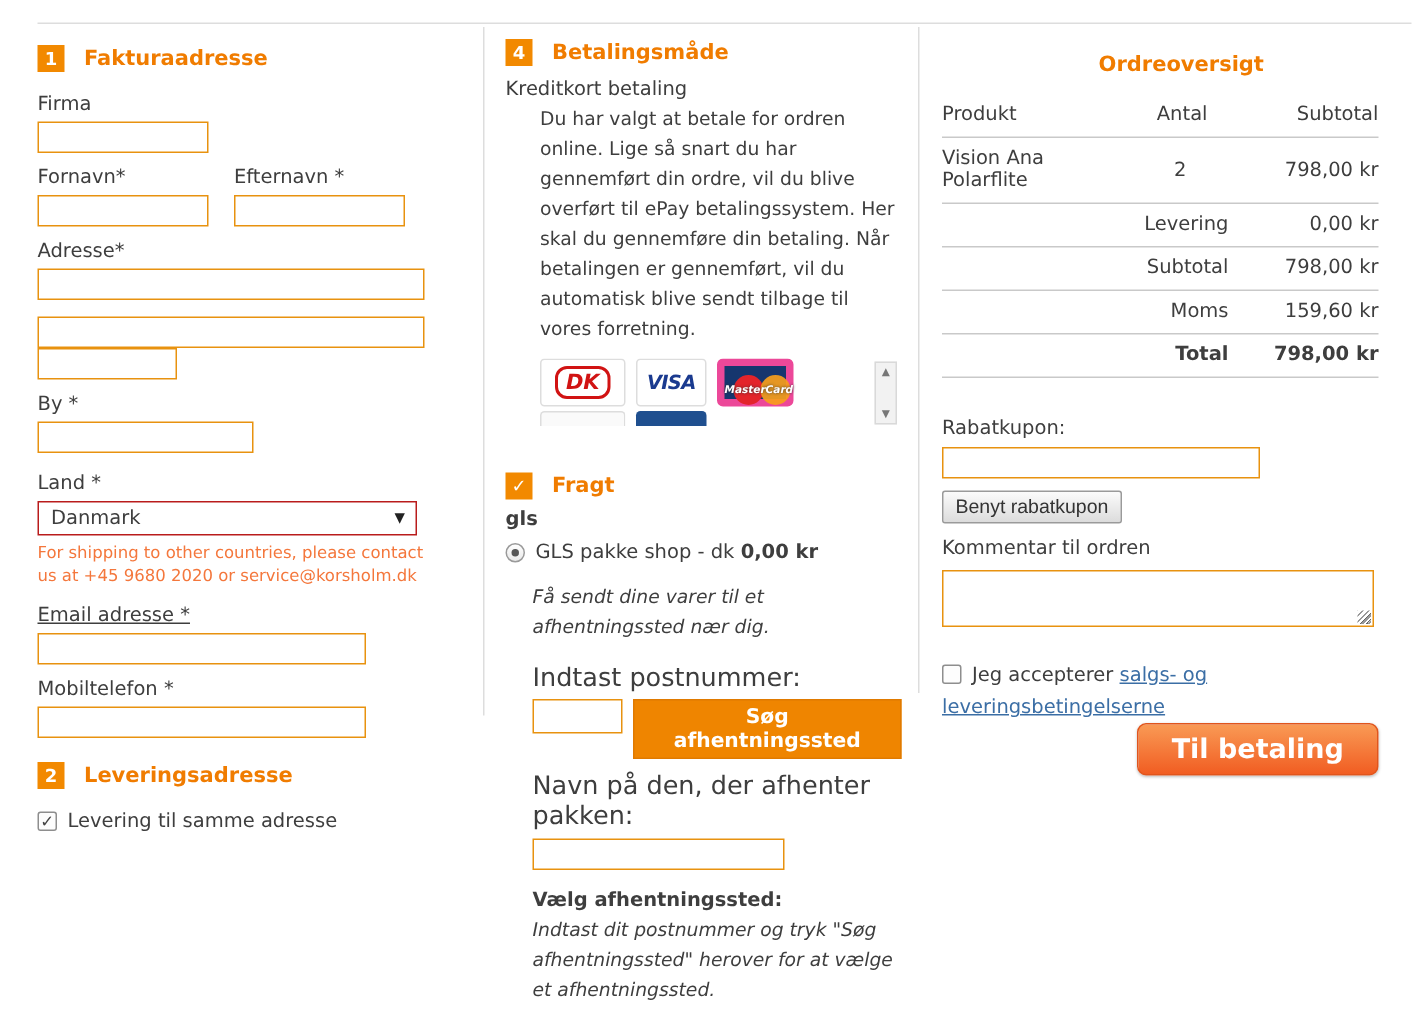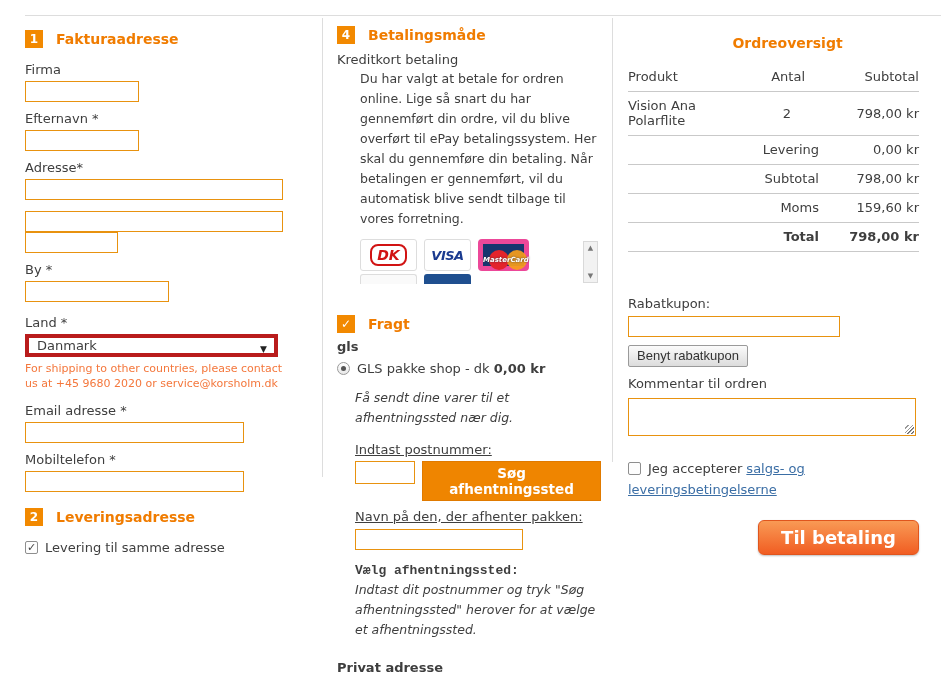--- a/index.html
+++ b/index.html
@@ -22,21 +22,21 @@
   .section-title { color:#f07c00; font-weight:bold; font-size:14px; margin-left:13px; }
 
   label.fld { display:block; font-size:13px; margin:9px 0 4px; }
   .inp { border:1px solid #e8920f; background:#fff; height:21px; font-family:inherit; font-size:13px; padding:0 4px; display:block; }
   .w114 { width:114px; } .w258 { width:258px; } .w93 { width:93px; } .w144 { width:144px; } .w219 { width:219px; }
 
   .name-row { display:flex; }
   .name-row .fg { width:145px; }
   .adr2 { margin-top:11px; }
 
-  .select-box { width:253px; height:23px; border:4px solid #b91c1c; background:#fff; display:flex; align-items:center; padding:2px 8px; position:relative; cursor:default; }
+  .select-box { width:253px; height:23px; border:1px solid #b91c1c; background:#fff; display:flex; align-items:center; padding:2px 8px; position:relative; cursor:default; }
   .select-box .sel-arrow { position:absolute; right:7px; top:6px; font-size:9px; color:#222; }
 
   .note { color:#f4773c; font-size:11px; line-height:15px; margin-top:4px; }
 
   .cb-row { display:flex; align-items:center; margin-top:14px; }
   .cb { width:13px; height:13px; border:1px solid #8e8e8e; border-radius:2px; background:#fdfdfd; display:inline-flex; align-items:center; justify-content:center; font-size:11px; color:#444; line-height:1; margin-right:7px; flex:0 0 auto; }
   .cb.checked::after { content:"✓"; font-weight:bold; margin-top:-1px; }
 
   .sec2 { margin-top:16px; }
 
@@ -62,72 +62,76 @@
   .mini-scroll .up { top:2px; } .mini-scroll .dn { bottom:2px; }
 
   .frag-head { margin-top:30px; margin-bottom:6px; }
   .check-box-head { display:inline-flex; align-items:center; justify-content:center; width:18px; height:18px; background:#f28900; color:#fff; font-weight:bold; font-size:12px; }
   .carrier { font-weight:bold; margin-top:6px; }
   .radio-row { display:flex; align-items:center; margin-top:7px; }
   .radio { width:13px; height:13px; border-radius:50%; border:1px solid #9a9a9a; background:linear-gradient(#fff,#e8e8e8); margin-right:7px; position:relative; flex:0 0 auto; }
   .radio.selected::after { content:""; position:absolute; left:3px; top:3px; width:5px; height:5px; border-radius:50%; background:#555; }
   .bold { font-weight:bold; }
   .italic-desc { font-style:italic; font-size:12.5px; line-height:20px; margin-left:18px; margin-top:12px; width:250px; }
-  .sub-label { margin-left:18px; margin-top:14px; font-size:13px;text-decoration:underline; }
+  .sub-label { margin-left:18px; margin-top:14px; font-size:17px; }
   .pn-row { display:flex; margin-left:18px; margin-top:4px; }
   .pn-inp { width:60px; height:23px; border:1px solid #e8920f; font-family:inherit; font-size:13px; padding:0 4px; }
   .btn-orange { background:#ef8500; border:1px solid #e07a00; color:#fff; font-weight:bold; font-size:13.5px; font-family:inherit; padding:3px 11px; margin-left:7px; cursor:pointer; }
   .name-inp { width:168px; margin-left:18px; margin-top:5px; }
-  .choose-title { font-weight:bold; margin-left:18px; margin-top:13px;font-family:Liberation Mono, monospace; }
+  .choose-title { font-weight:bold; margin-left:18px; margin-top:13px; }
   .choose-desc { margin-top:2px; }
   .opt-title { font-weight:bold; margin-top:20px; }
 
   
   .order-title { color:#f07c00; font-weight:bold; font-size:14px; margin:7px 0 12px 28px;text-align:center; }
   .otable { width:100%; }
   .orow { display:flex; align-items:center; border-bottom:1px solid #c9c9c9; padding:6px 0 7px; }
   .orow .c-name { flex:1; text-align:left; }
   .orow .c-mid { width:100px; text-align:right; }
   .orow .c-val { width:100px; text-align:right; }
   .orow .qty-center { padding-right:28px; }
   .orow.total { font-weight:bold; }
 
-  .coupon-label { margin-top:44px; }
+  .coupon-label { margin-top:26px; }
   .coupon-inp { width:212px; margin-top:5px; }
   .btn-gray { margin-top:8px; background:linear-gradient(#fbfbfb,#dcdcdc); border:1px solid #9a9a9a; border-radius:2px; font-family:Liberation Sans, sans-serif; font-size:13px; color:#333; padding:2px 8px 3px; cursor:pointer; }
   .comment-label { margin-top:9px; }
   .ta-wrap { position:relative; margin-top:7px; width:288px; }
   textarea.cmt { width:288px; height:38px; border:1px solid #e8920f; resize:both; font-family:inherit; font-size:13px; padding:2px 4px; display:block; }
   .ta-wrap::after { content:""; position:absolute; right:2px; bottom:2px; width:9px; height:9px; background:repeating-linear-gradient(135deg, transparent 0 2px, #999 2px 3px); pointer-events:none; }
 
   .terms { margin-top:22px; width:240px; line-height:21px; }
   .terms .cb { vertical-align:-2px; }
   .terms a { color:#3b6ea5; text-decoration:underline; }
 
-  .checkout-wrap { margin-top:20px; text-align:right; }
+  .checkout-wrap { margin-top:0; text-align:right; }
   .btn-checkout { display:inline-block; width:161px; height:35px; background:linear-gradient(#f99a55,#f1workspace5d22); background:linear-gradient(#f99a55,#f15d22); border:1px solid #e0551d; border-radius:6px; color:#fff; font-weight:bold; font-size:18px; font-family:inherit; cursor:pointer; box-shadow:0 1px 2px rgba(0,0,0,0.25); }
 </style>
 </head>
 <body>
 
 <div class="top-rule"></div>
 <div class="vsep vsep1"></div>
 <div class="vsep vsep2"></div>
 
 <div class="col col-left">
   <div class="section-head">
     <span class="num-box">1</span>
     <span class="section-title">Fakturaadresse</span>
   </div>
 
   <label class="fld">Firma</label>
   <input class="inp w114" type="text" style="">
 
   <div class="name-row">
     <div class="fg">
+      <label class="fld">Fornavn*</label>
+      <input class="inp w114" type="text" style="">
+    </div>
+    <div class="fg">
       <label class="fld">Efternavn *</label>
       <input class="inp w114" type="text" style="">
     </div>
   </div>
 
   <label class="fld">Adresse*</label>
   <input class="inp w258" type="text" style="">
   <input class="inp w258 adr2" type="text" style="">
 
   <input class="inp w93" type="text" style="">
@@ -135,21 +139,21 @@
   <label class="fld" style="">By *</label>
   <input class="inp w144" type="text" style="">
 
   <label class="fld" style="margin-top:13px;">Land *</label>
   <div class="select-box">
     <span>Danmark</span>
     <span class="sel-arrow">▼</span>
   </div>
   <div class="note">For shipping to other countries, please contact us at +45 9680 2020 or service@korsholm.dk</div>
 
-  <label class="fld" style="margin-top:12px;">Email adresse *</label>
+  <label class="fld" style="margin-top:12px;text-decoration:underline;">Email adresse *</label>
   <input class="inp w219" type="text" style="">
 
   <label class="fld">Mobiltelefon *</label>
   <input class="inp w219" type="text" style="">
 
   <div class="section-head sec2">
     <span class="num-box">2</span>
     <span class="section-title">Leveringsadresse</span>
   </div>
 

